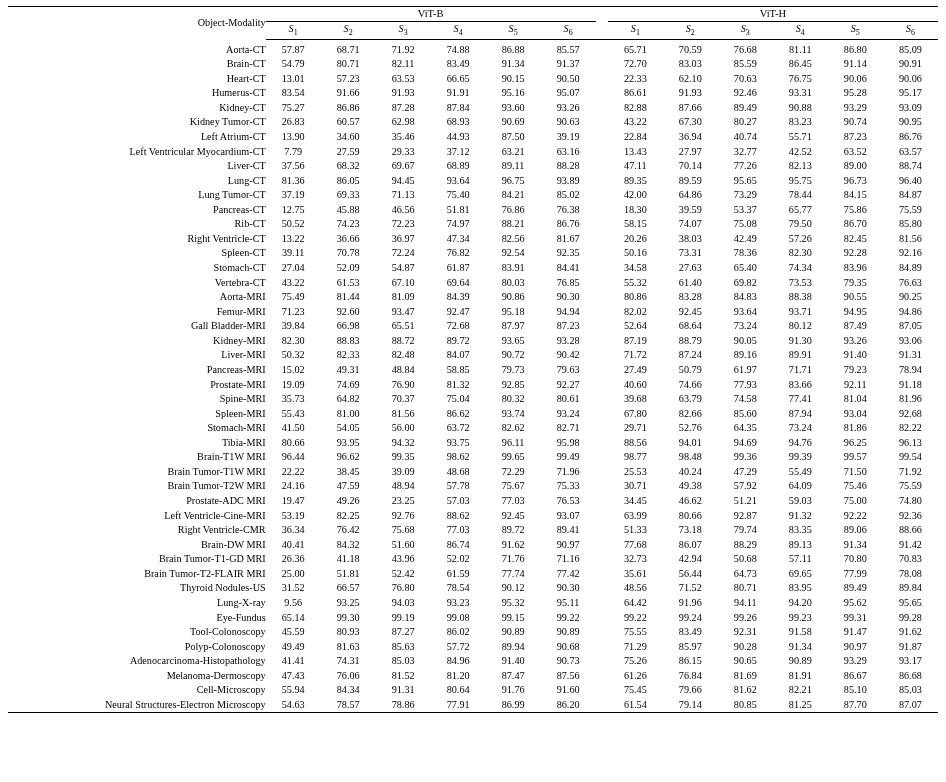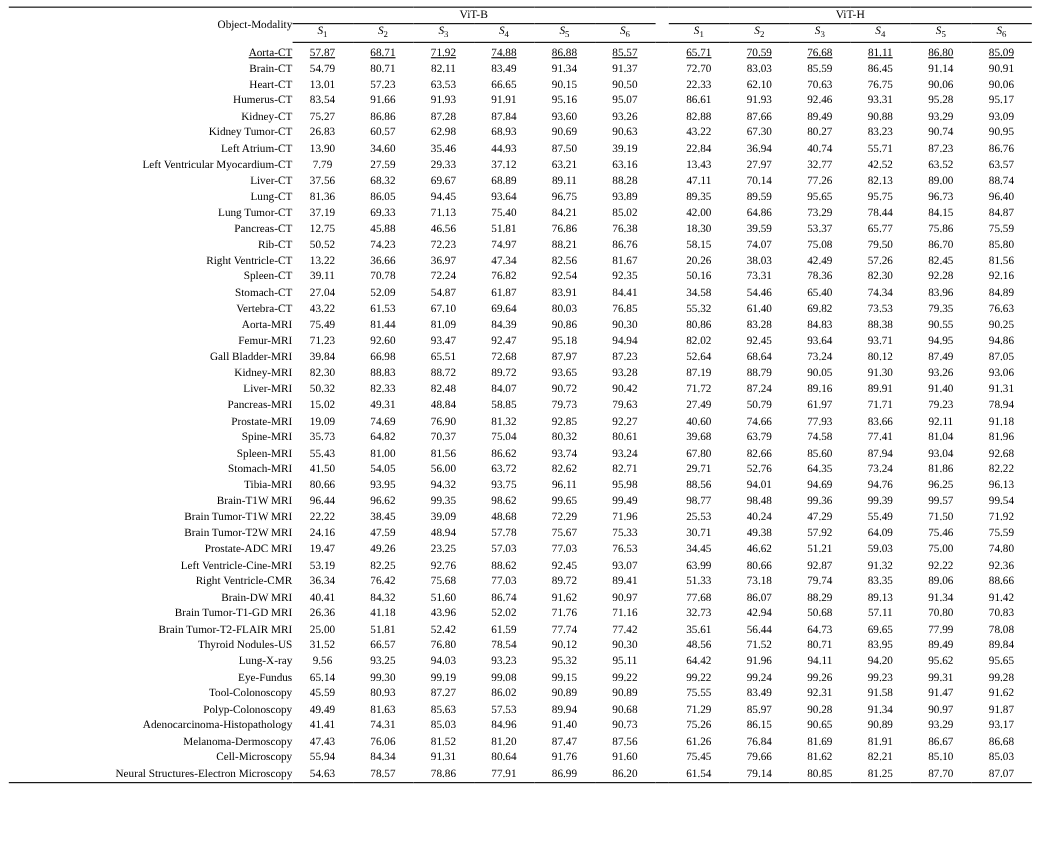--- a/index.html
+++ b/index.html
@@ -53,21 +53,21 @@
   .rule-bottom td {
     border-bottom: 1.2px solid #000;
   }
   .hdr-row1 td { padding-bottom: 2px; padding-top: 3px; }
   .hdr-row2 td { padding-bottom: 2px; padding-top: 1px; }
   .grp-underline {
     border-bottom: 0.7px solid #000;
   }
   .spacer-col { width: 12px; }
   tbody tr.data td { padding-top: 0.5px; padding-bottom: 0.5px; }
-  tbody tr.first-data td { padding-top: 3px; text-decoration: underline; }
+  tbody tr.first-data td { padding-top: 3px; }
   .sub { font-size: 8px; vertical-align: sub; }
   .mathit { font-style: italic; font-family: "Liberation Serif", serif; }
 </style>
 </head>
 <body>
 
 <div id="root">
   <table class="results">
     <colgroup>
       <col class="col-label">
@@ -352,21 +352,21 @@
         <tr class="data">
           <td class="col-label">Stomach-CT</td>
           <td class="numcell">27.04</td>
           <td class="numcell">52.09</td>
           <td class="numcell">54.87</td>
           <td class="numcell">61.87</td>
           <td class="numcell">83.91</td>
           <td class="numcell">84.41</td>
           <td></td>
           <td class="numcell">34.58</td>
-          <td class="numcell">54.46</td>
+          <td class="numcell">27.63</td>
           <td class="numcell">65.40</td>
           <td class="numcell">74.34</td>
           <td class="numcell">83.96</td>
           <td class="numcell">84.89</td>
         </tr>
         <tr class="data">
           <td class="col-label">Vertebra-CT</td>
           <td class="numcell">43.22</td>
           <td class="numcell">61.53</td>
           <td class="numcell">67.10</td>
@@ -763,21 +763,21 @@
           <td class="numcell">92.31</td>
           <td class="numcell">91.58</td>
           <td class="numcell">91.47</td>
           <td class="numcell">91.62</td>
         </tr>
         <tr class="data">
           <td class="col-label">Polyp-Colonoscopy</td>
           <td class="numcell">49.49</td>
           <td class="numcell">81.63</td>
           <td class="numcell">85.63</td>
-          <td class="numcell">57.53</td>
+          <td class="numcell">57.72</td>
           <td class="numcell">89.94</td>
           <td class="numcell">90.68</td>
           <td></td>
           <td class="numcell">71.29</td>
           <td class="numcell">85.97</td>
           <td class="numcell">90.28</td>
           <td class="numcell">91.34</td>
           <td class="numcell">90.97</td>
           <td class="numcell">91.87</td>
         </tr>

